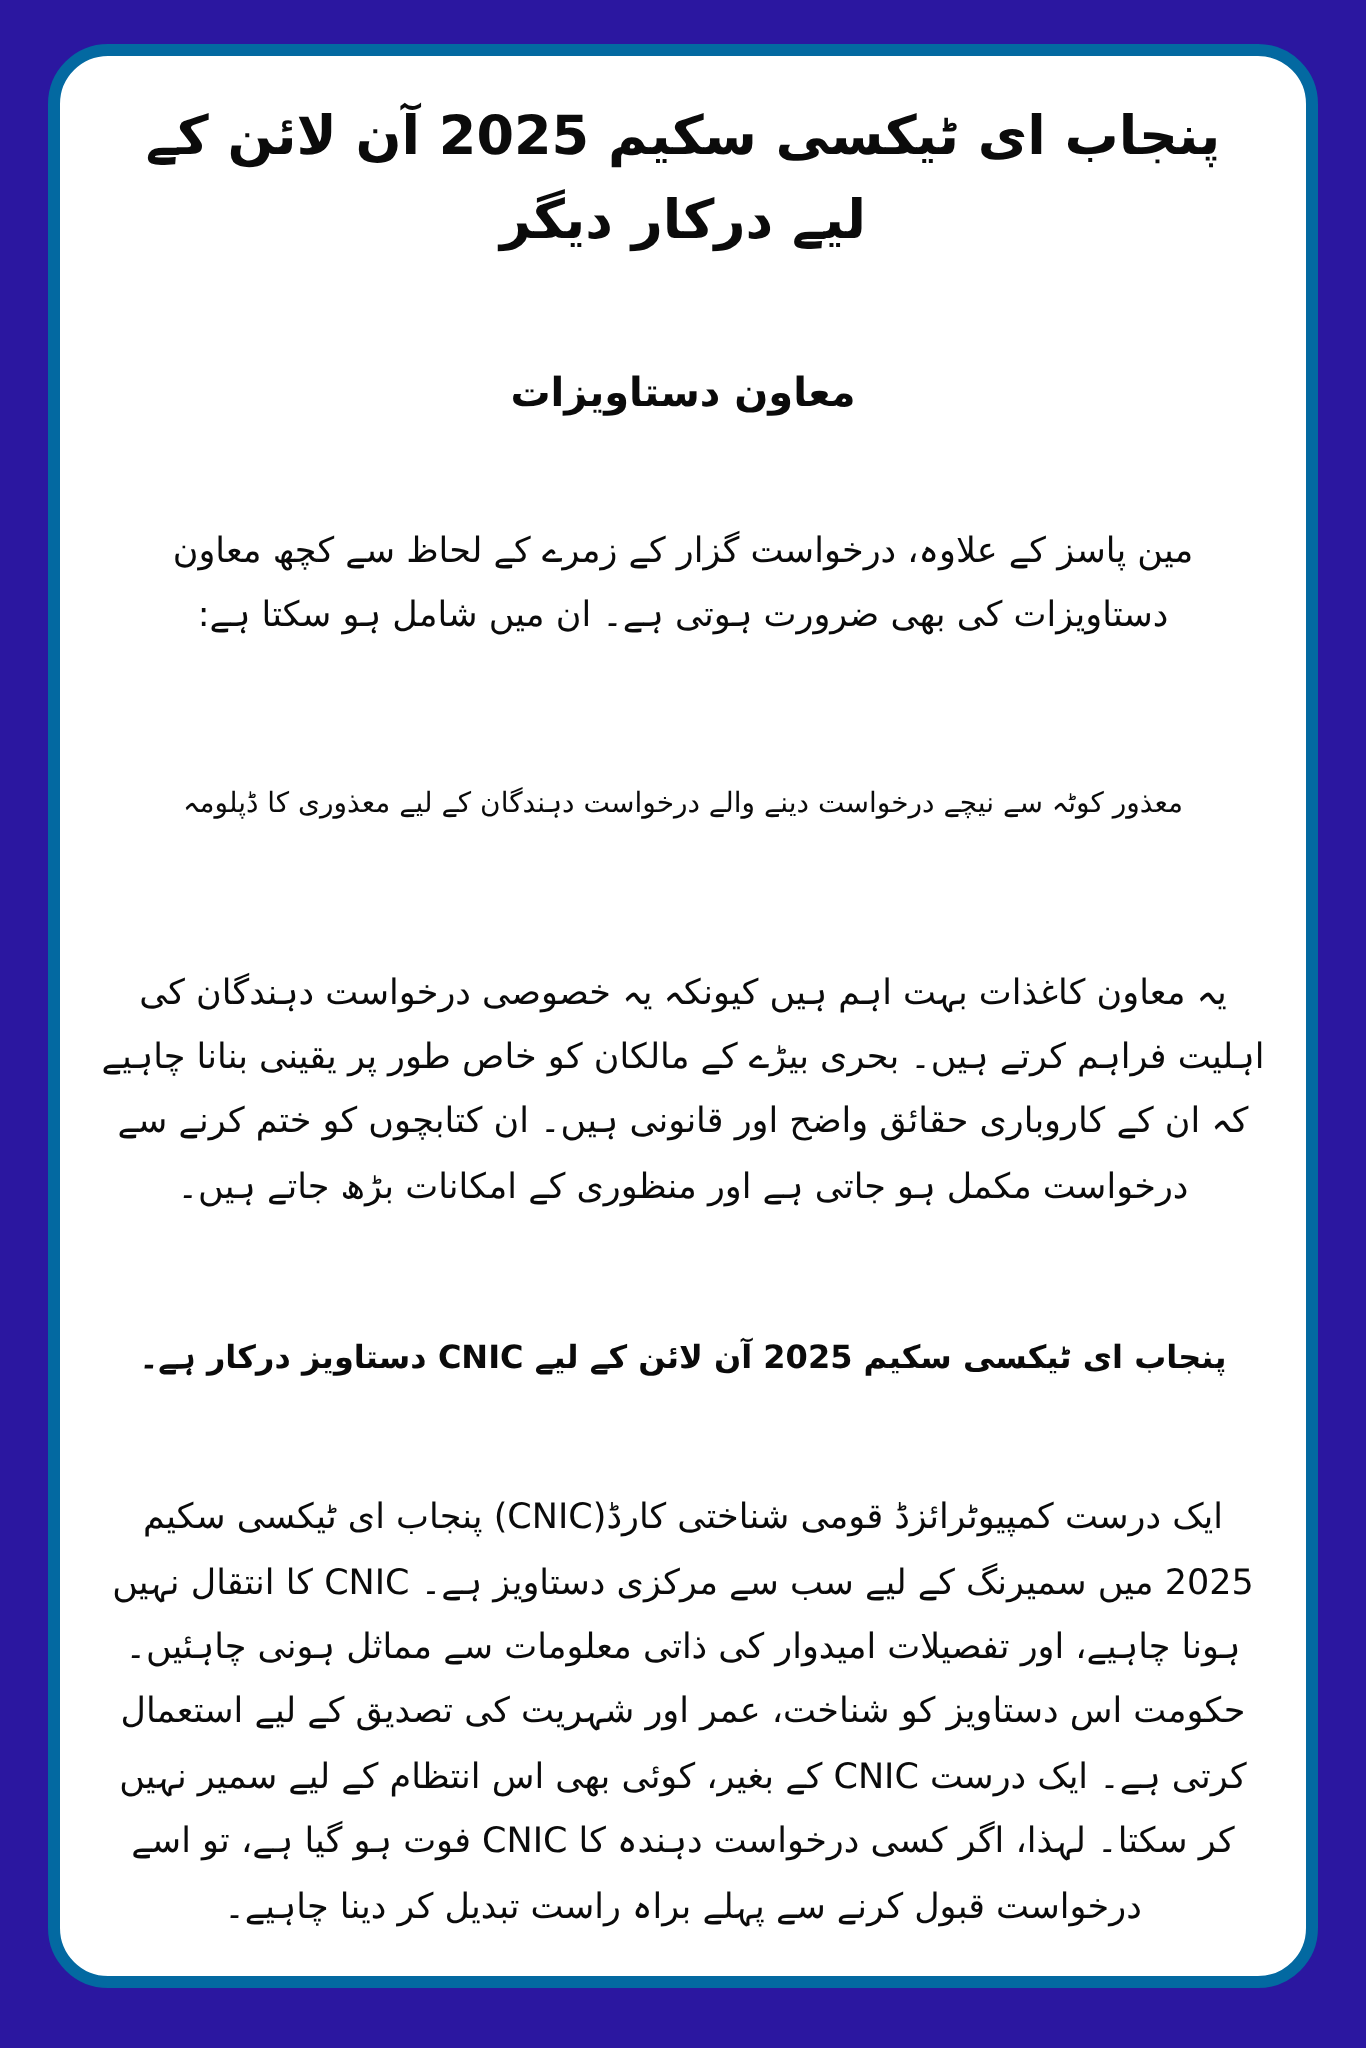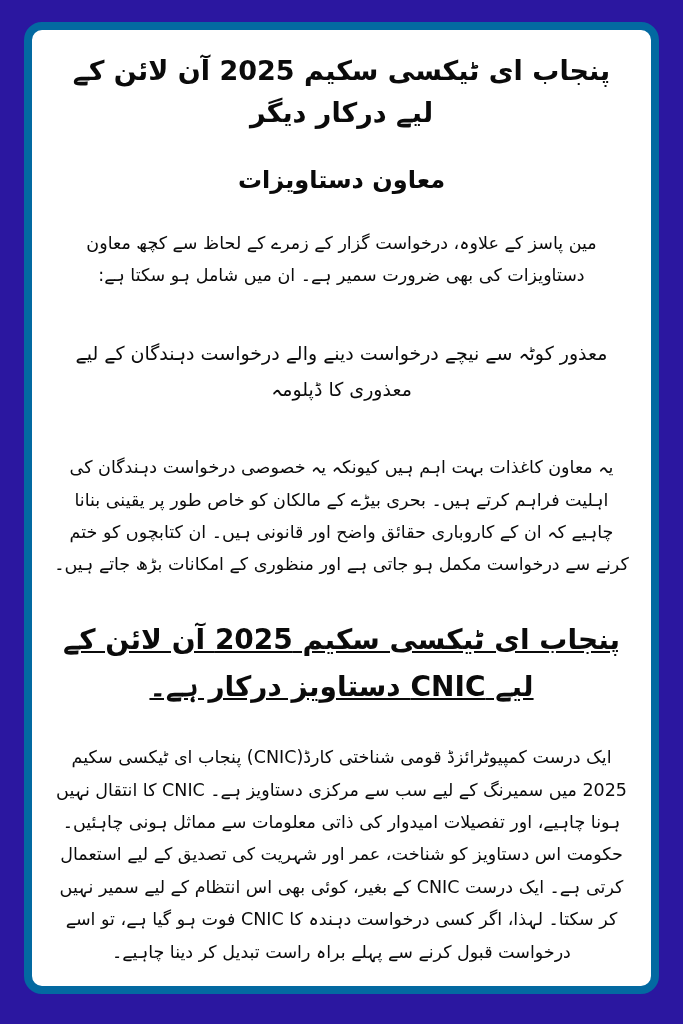--- a/index.html
+++ b/index.html
@@ -15,77 +15,76 @@
     overflow: hidden;
     box-sizing: border-box;
   }
   .card {
     position: absolute;
     top: 22px;
     left: 24px;
     right: 24px;
     bottom: 30px;
     background: #ffffff;
-    border: 8px solid #0369a1; 
-    border-radius: 18px;
+    border: 6px solid #0369a1; 
+    border-radius: 30px;
     box-sizing: border-box;
     padding: 18px 20px 14px 20px;
     direction: rtl;
     color: #0b0b0b;
     display: flex;
     flex-direction: column;
     justify-content: space-between;
     text-align: center;
   }
   .title {
     font-size: 27px;
     font-weight: bold;
     line-height: 1.55;
     margin: 2px 0 0 0;
   }
   .subtitle {
-    font-size: 24px;
+    font-size: 20px;
     font-weight: bold;
     line-height: 1.5;
     margin: 6px 0 2px 0;
   }
   .body-text {
     font-size: 17.5px;
     line-height: 1.85;
     margin: 4px 0;
   }
   .doc-list {
     list-style: none;
     margin: 2px 0;
     padding: 0;
   }
   .doc-list li {
-    font-size: 19px;
+    font-size: 14px;
     line-height: 1.85;
     margin: 16px 0;
   }
   .heading2 {
-    font-size: 28px;
+    font-size: 16px;
     font-weight: bold;
     line-height: 1.7;
     margin: 8px 0 4px 0;
-    text-decoration: underline;
   }
 </style>
 </head>
 <body>
 
 <div class="page">
   <div class="card">
 
     <h1 class="title">پنجاب ای ٹیکسی سکیم 2025 آن لائن کے لیے درکار دیگر</h1>
 
     <h2 class="subtitle">معاون دستاویزات</h2>
 
-    <p class="body-text">مین پاسز کے علاوہ، درخواست گزار کے زمرے کے لحاظ سے کچھ معاون دستاویزات کی بھی ضرورت سمیر ہے۔ ان میں شامل ہو سکتا ہے:</p>
+    <p class="body-text">مین پاسز کے علاوہ، درخواست گزار کے زمرے کے لحاظ سے کچھ معاون دستاویزات کی بھی ضرورت ہوتی ہے۔ ان میں شامل ہو سکتا ہے:</p>
 
     <ul class="doc-list">
       <li>معذور کوٹہ سے نیچے درخواست دینے والے درخواست دہندگان کے لیے معذوری کا ڈپلومہ</li>
     </ul>
 
     <p class="body-text">یہ معاون کاغذات بہت اہم ہیں کیونکہ یہ خصوصی درخواست دہندگان کی اہلیت فراہم کرتے ہیں۔ بحری بیڑے کے مالکان کو خاص طور پر یقینی بنانا چاہیے کہ ان کے کاروباری حقائق واضح اور قانونی ہیں۔ ان کتابچوں کو ختم کرنے سے درخواست مکمل ہو جاتی ہے اور منظوری کے امکانات بڑھ جاتے ہیں۔</p>
 
     <h2 class="heading2">پنجاب ای ٹیکسی سکیم 2025 آن لائن کے لیے CNIC دستاویز درکار ہے۔</h2>
 
     <p class="body-text">ایک درست کمپیوٹرائزڈ قومی شناختی کارڈ(CNIC) پنجاب ای ٹیکسی سکیم 2025 میں سمیرنگ کے لیے سب سے مرکزی دستاویز ہے۔ CNIC کا انتقال نہیں ہونا چاہیے، اور تفصیلات امیدوار کی ذاتی معلومات سے مماثل ہونی چاہئیں۔ حکومت اس دستاویز کو شناخت، عمر اور شہریت کی تصدیق کے لیے استعمال کرتی ہے۔ ایک درست CNIC کے بغیر، کوئی بھی اس انتظام کے لیے سمیر نہیں کر سکتا۔ لہذا، اگر کسی درخواست دہندہ کا CNIC فوت ہو گیا ہے، تو اسے درخواست قبول کرنے سے پہلے براہ راست تبدیل کر دینا چاہیے۔</p>

